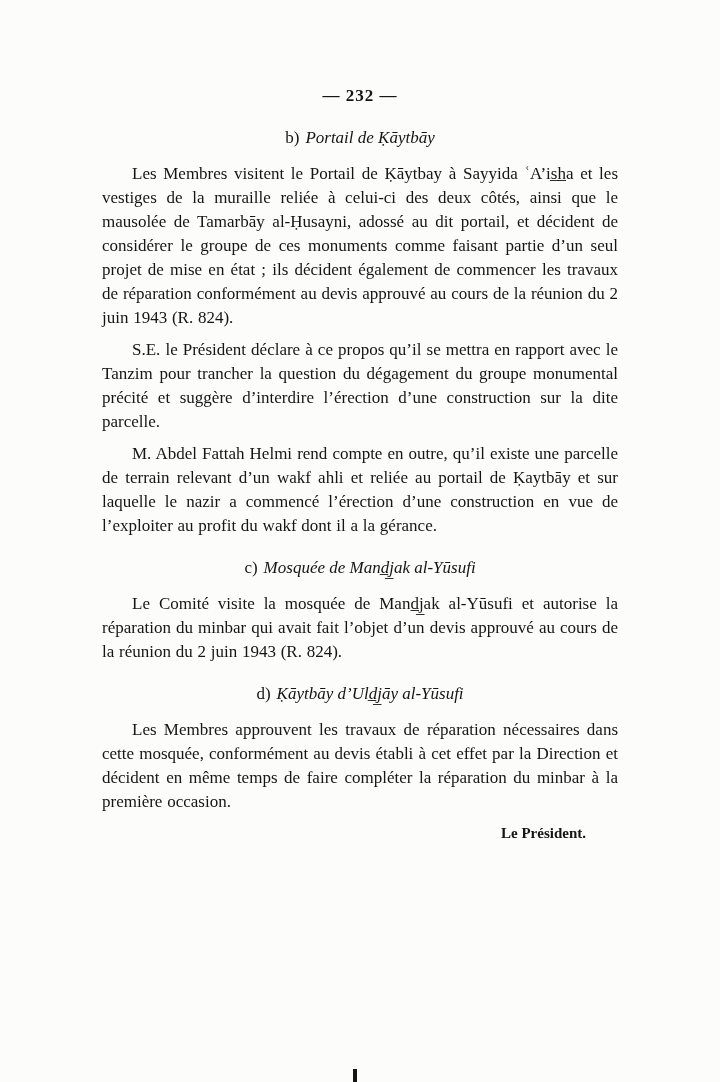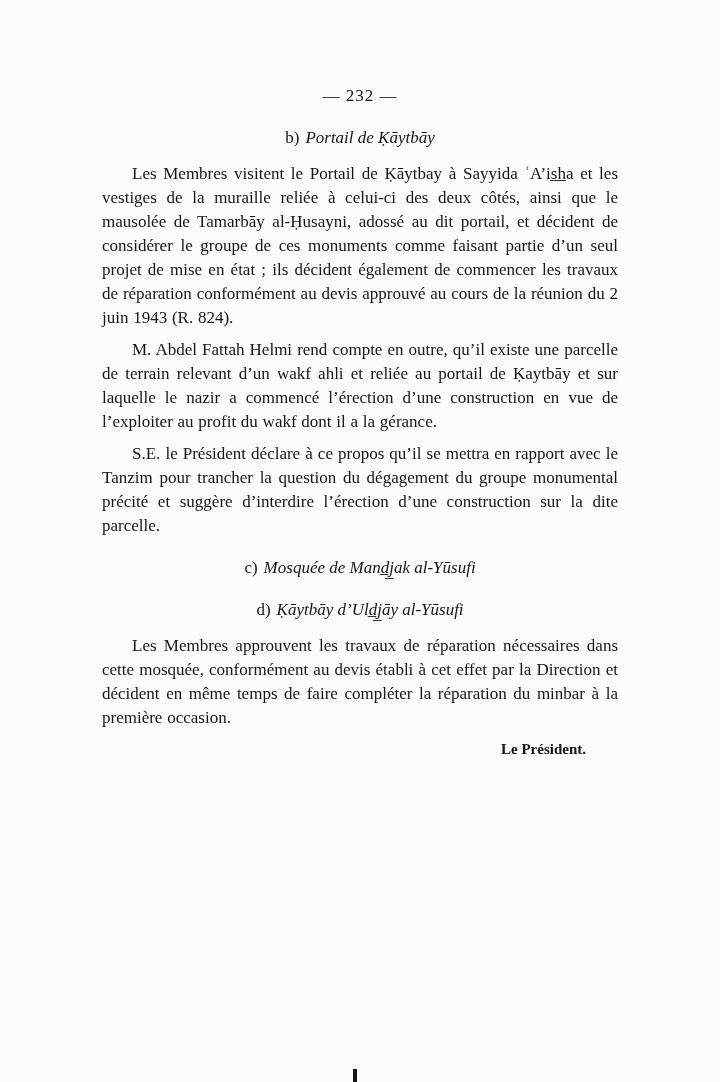--- a/index.html
+++ b/index.html
@@ -16,21 +16,21 @@
     overflow: hidden;
   }
   .page {
     width: 532px;
     margin: 0 auto;
     padding-top: 84px;
   }
   .page-number {
     text-align: center;
     font-size: 17px;
-    font-weight: normal;
+    font-weight: bold;
     letter-spacing: 1px;
     line-height: 24px;
     margin-bottom: 16px;
   }
   .section-heading {
     text-align: center;
     font-size: 17px;
     font-weight: normal;
     line-height: 24px;
     margin: 18px 0 12px 0;
@@ -69,26 +69,27 @@
 </head>
 <body>
 
 <div class="page">
 
   <div class="page-number">— 232 —</div>
 
   <div class="section">
     <h3 class="section-heading"><span class="sec-label">b)</span><em>Portail de Ḳāytbāy</em></h3>
     <p class="body-par">Les Membres visitent le Portail de Ḳāytbay à Sayyida ʿA’is̲h̲a et les vestiges de la muraille reliée à celui-ci des deux côtés, ainsi que le mausolée de Tamarbāy al-Ḥusayni, adossé au dit portail, et décident de considérer le groupe de ces monuments comme faisant partie d’un seul projet de mise en état ; ils décident également de commencer les travaux de réparation conformément au devis approuvé au cours de la réunion du 2 juin 1943 (R. 824).</p>
+    <p class="body-par">S.E. le Président déclare à ce propos qu’il se mettra en rapport avec le Tanzim pour trancher la question du dégagement du groupe monumental précité et suggère d’interdire l’érection d’une construction sur la dite parcelle.</p>
     <p class="body-par">M. Abdel Fattah Helmi rend compte en outre, qu’il existe une parcelle de terrain relevant d’un wakf ahli et reliée au portail de Ḳaytbāy et sur laquelle le nazir a commencé l’érection d’une construction en vue de l’exploiter au profit du wakf dont il a la gérance.</p>
-    <p class="body-par">S.E. le Président déclare à ce propos qu’il se mettra en rapport avec le Tanzim pour trancher la question du dégagement du groupe monumental précité et suggère d’interdire l’érection d’une construction sur la dite parcelle.</p>
   </div>
 
   <div class="section">
     <h3 class="section-heading"><span class="sec-label">c)</span><em>Mosquée de Mand̲j̲ak al-Yūsufi</em></h3>
+    <p class="body-par">Le Comité visite la mosquée de Mand̲j̲ak al-Yūsufi et autorise la réparation du minbar qui avait fait l’objet d’un devis approuvé au cours de la réunion du 2 juin 1943 (R. 824).</p>
   </div>
 
   <div class="section">
     <h3 class="section-heading"><span class="sec-label">d)</span><em>Ḳāytbāy d’Uld̲j̲āy al-Yūsufi</em></h3>
     <p class="body-par">Les Membres approuvent les travaux de réparation nécessaires dans cette mosquée, conformément au devis établi à cet effet par la Direction et décident en même temps de faire compléter la réparation du minbar à la première occasion.</p>
   </div>
 
   <div class="signature">Le Président.</div>
 
 </div>

